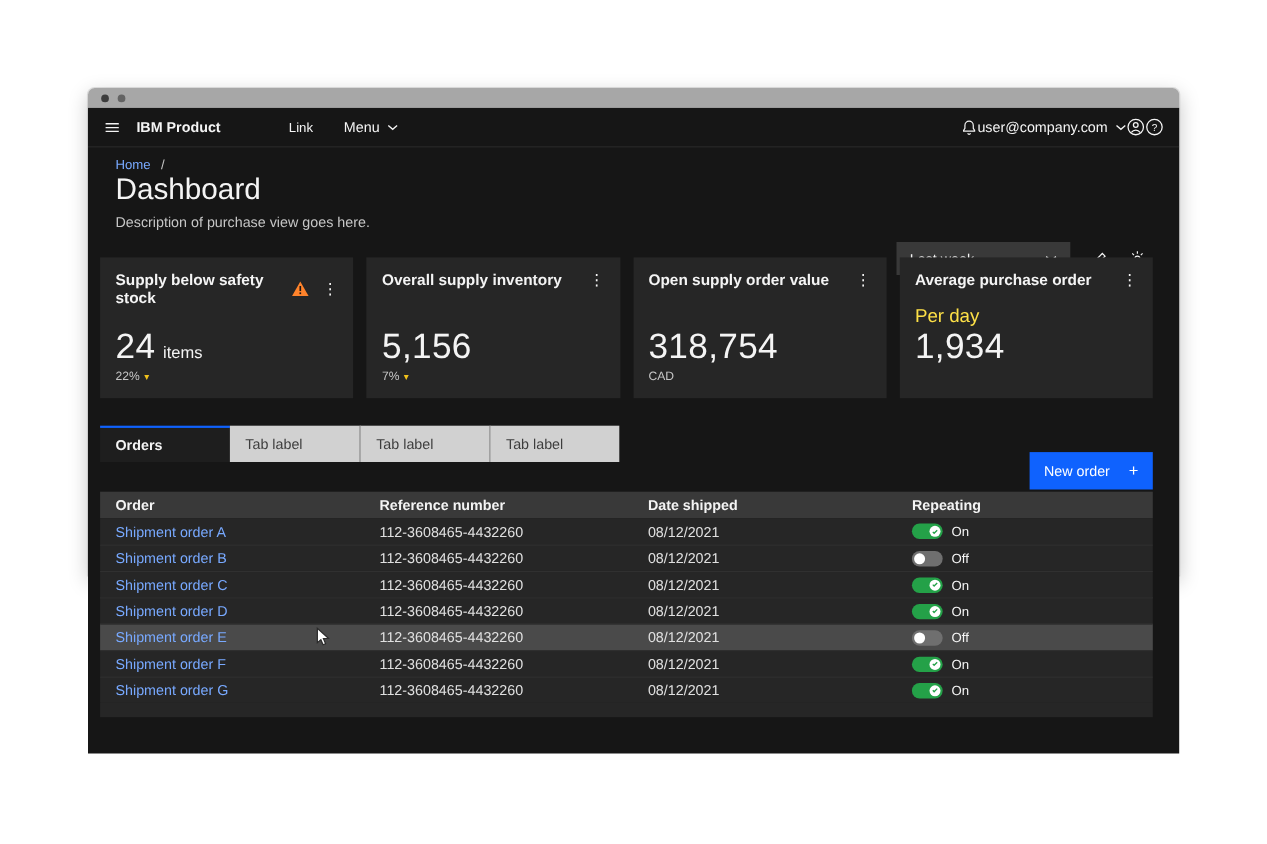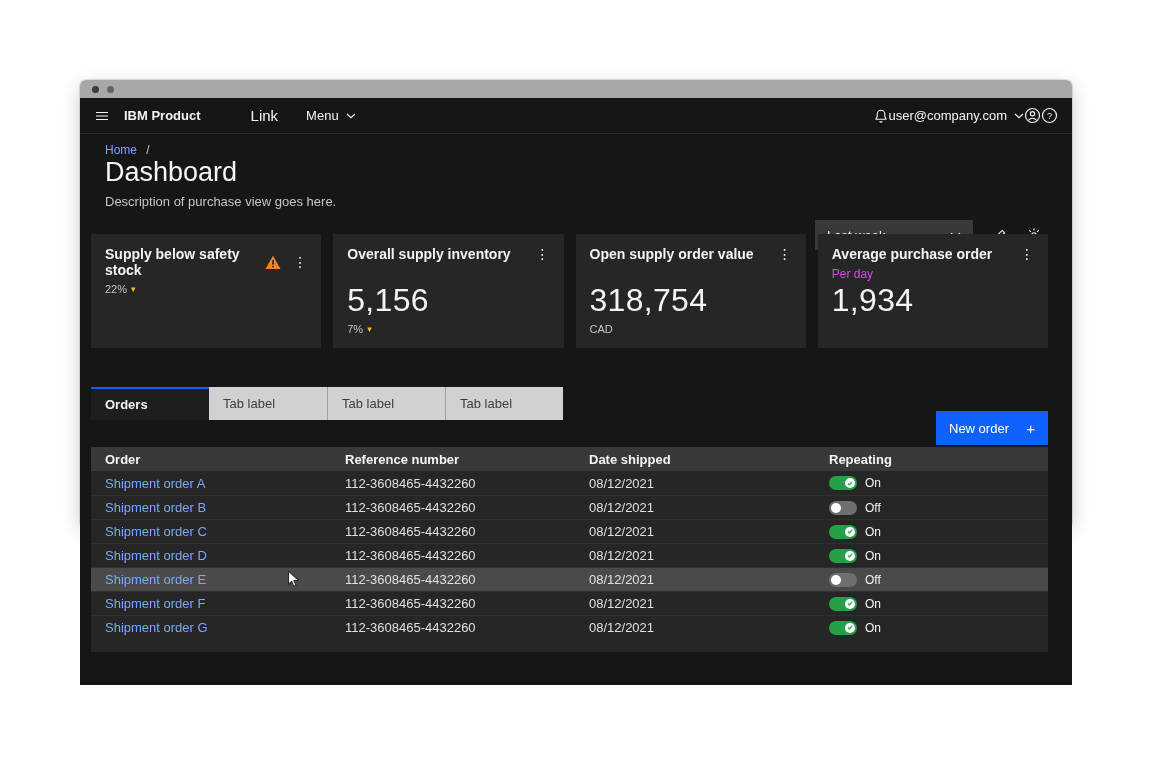--- a/index.html
+++ b/index.html
@@ -22,21 +22,21 @@
   .window-body { position:relative; height:587px; background:#161616; overflow:hidden; }
 
   
   .nav {
     height:36px; display:flex; align-items:center; padding:0 14px;
     color:#f4f4f4; border-bottom:1px solid #2a2a2a;
   }
   .nav svg { display:block; }
   .hamburger { cursor:pointer; display:flex; }
   .brand { font-size:13px; font-weight:700; margin-left:14px; cursor:pointer; }
-  .nav-link { font-size:15px; margin-left:28px; cursor:pointer;padding-left:22px; }
+  .nav-link { font-size:12px; margin-left:40px; cursor:pointer;padding-left:22px; }
   .nav-menu { font-size:13px; margin-left:28px; display:flex; align-items:center; gap:7px; cursor:pointer; }
   .nav-right { margin-left:auto; display:flex; align-items:center; }
   .email { font-size:13px; display:flex; align-items:center; gap:7px; cursor:pointer; }
   .icon-btn { cursor:pointer; display:flex; align-items:center; }
 
   
   .breadcrumb { position:absolute; left:25px; top:45px; font-size:12px; }
   .breadcrumb .home { color:#78a9ff; cursor:pointer; }
   .breadcrumb .sep { color:#c6c6c6; margin-left:6px; }
   .page-title { position:absolute; left:25px; top:59px; font-size:27px; font-weight:400; color:#f4f4f4; }
@@ -48,21 +48,21 @@
   }
 
   
   .cards { position:absolute; left:11px; right:24px; top:136px; height:114px;
     display:grid; grid-template-columns:repeat(4,1fr); gap:12px; }
   .card { background:#262626; padding:12px 14px; display:flex; flex-direction:column; }
   .card-head { display:flex; align-items:center; }
   .card-title { font-size:14px; font-weight:600; color:#f4f4f4; }
   .card-icons { margin-left:auto; display:flex; align-items:center; gap:12px; }
   .kebab { color:#f4f4f4; font-size:14px; line-height:14px; cursor:pointer; }
-  .card-subtitle { font-size:12px; color:#d946ef; margin-top:5px; }
+  .card-subtitle { font-size:17px; color:#fde047; margin-top:16px; }
   .card-value-row { margin-top:auto; display:flex; align-items:baseline; gap:7px; }
   .card-value { font-size:32px; font-weight:300; color:#f4f4f4; letter-spacing:.3px; line-height:1.05; }
   .card-suffix { font-size:15px; color:#f4f4f4; }
   .card-foot { height:15px; margin-top:3px; font-size:11px; color:#c6c6c6; display:flex; align-items:center; gap:4px; }
   .caret { font-size:9px; }
 
   
   .tabs { position:absolute; left:11px; top:277px; height:33px; display:flex;margin-top:12px; }
   .tab { width:118px; height:33px; display:flex; align-items:center; padding-left:14px; font-size:13px; cursor:pointer; }
   .tab.active { background:#1e1e1e; border-top:2px solid #0f62fe; color:#f4f4f4; font-weight:600; }
@@ -187,20 +187,24 @@
       <span class="card-icons">
         <svg width="16" height="15" viewBox="0 0 16 15">
                 <path d="M8 0.8L15.5 14H0.5z" fill="#ff832b"></path>
                 <rect x="7.25" y="5" width="1.5" height="4.6" fill="#161616"></rect>
                 <rect x="7.25" y="10.8" width="1.5" height="1.6" fill="#161616"></rect>
               </svg>
         <span class="kebab">⋮</span>
       </span>
     </div>
 
+    <div class="card-value-row">
+      <span class="card-value">24</span>
+      <span class="card-suffix">items</span>
+    </div>
     <div class="card-foot">
       <span>22%</span>
             <span class="caret" style="color:#f1c21b">▾</span>
 
     </div>
   </div>
   <div class="card">
     <div class="card-head">
       <span class="card-title">Overall supply inventory</span>
       <span class="card-icons">

